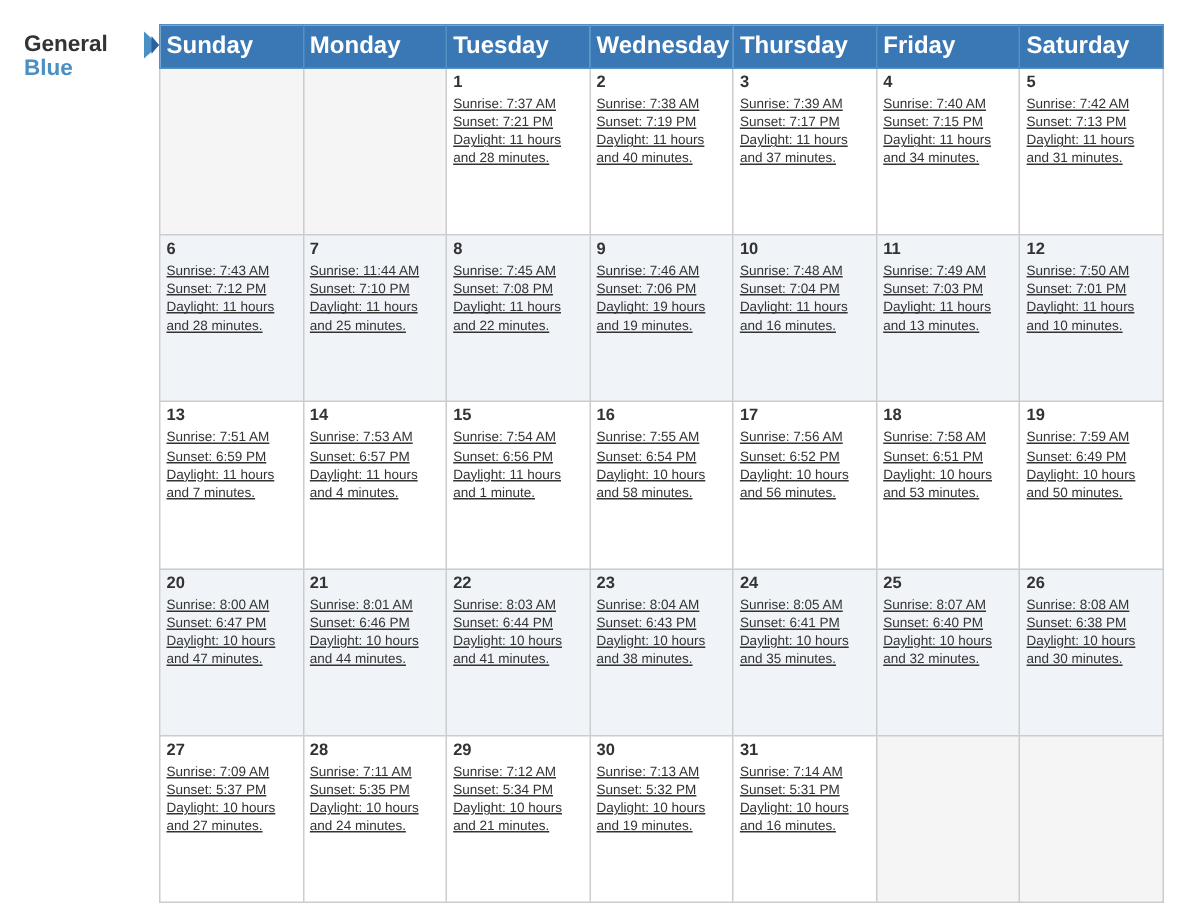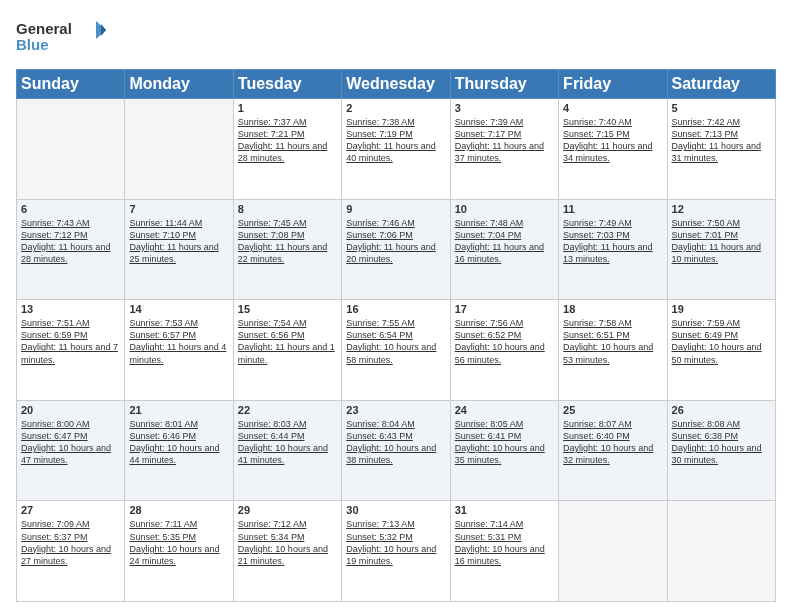--- a/index.html
+++ b/index.html
@@ -8,21 +8,20 @@
       background: #fff;
       width: 792px;
       height: 612px;
       overflow: hidden;
     }
     .page {
       width: 792px;
       height: 612px;
       padding: 16px 16px 10px 16px;
       display: flex;
-      flex-direction: column;
     }
     .header {
       display: flex;
       justify-content: space-between;
       align-items: flex-start;
       margin-bottom: 8px;
     }
     .logo {
       display: flex;
       flex-direction: column;
@@ -148,21 +147,21 @@
           <td>
             <div class="day-num">7</div>
             <div class="day-info"><span>Sunrise: 11:44 AM</span><br><span>Sunset: 7:10 PM</span><br><span>Daylight: 11 hours and 25 minutes.</span><br></div>
           </td>
           <td>
             <div class="day-num">8</div>
             <div class="day-info"><span>Sunrise: 7:45 AM</span><br><span>Sunset: 7:08 PM</span><br><span>Daylight: 11 hours and 22 minutes.</span><br></div>
           </td>
           <td>
             <div class="day-num">9</div>
-            <div class="day-info"><span>Sunrise: 7:46 AM</span><br><span>Sunset: 7:06 PM</span><br><span>Daylight: 11 hours and 20 minutes.</span><br></div>
+            <div class="day-info"><span>Sunrise: 7:46 AM</span><br><span>Sunset: 7:06 PM</span><br><span>Daylight: 19 hours and 19 minutes.</span><br></div>
           </td>
           <td>
             <div class="day-num">10</div>
             <div class="day-info"><span>Sunrise: 7:48 AM</span><br><span>Sunset: 7:04 PM</span><br><span>Daylight: 11 hours and 16 minutes.</span><br></div>
           </td>
           <td>
             <div class="day-num">11</div>
             <div class="day-info"><span>Sunrise: 7:49 AM</span><br><span>Sunset: 7:03 PM</span><br><span>Daylight: 11 hours and 13 minutes.</span><br></div>
           </td>
           <td>

